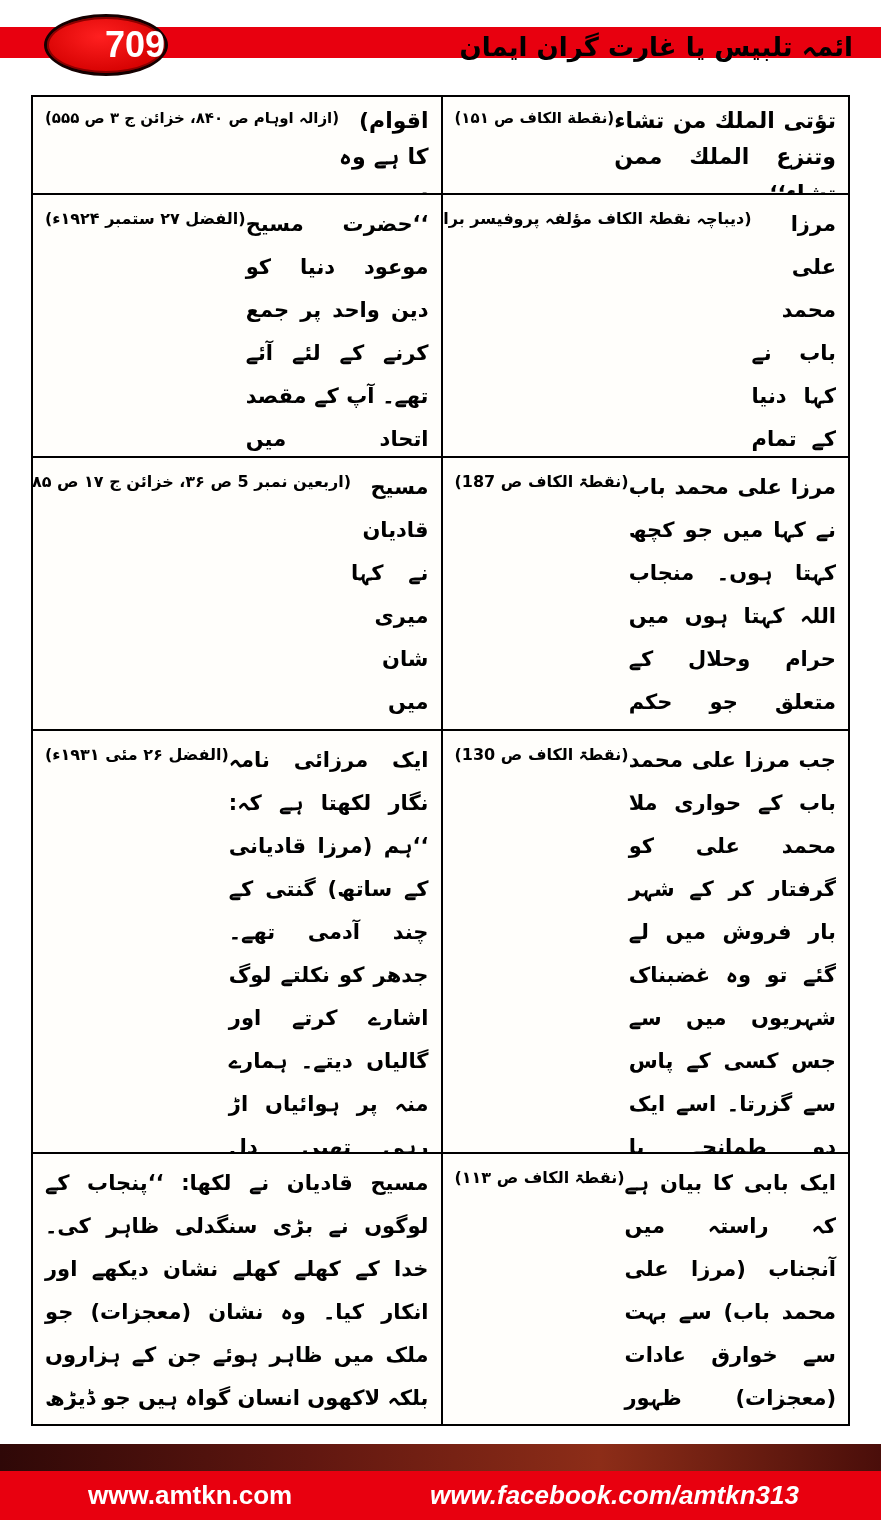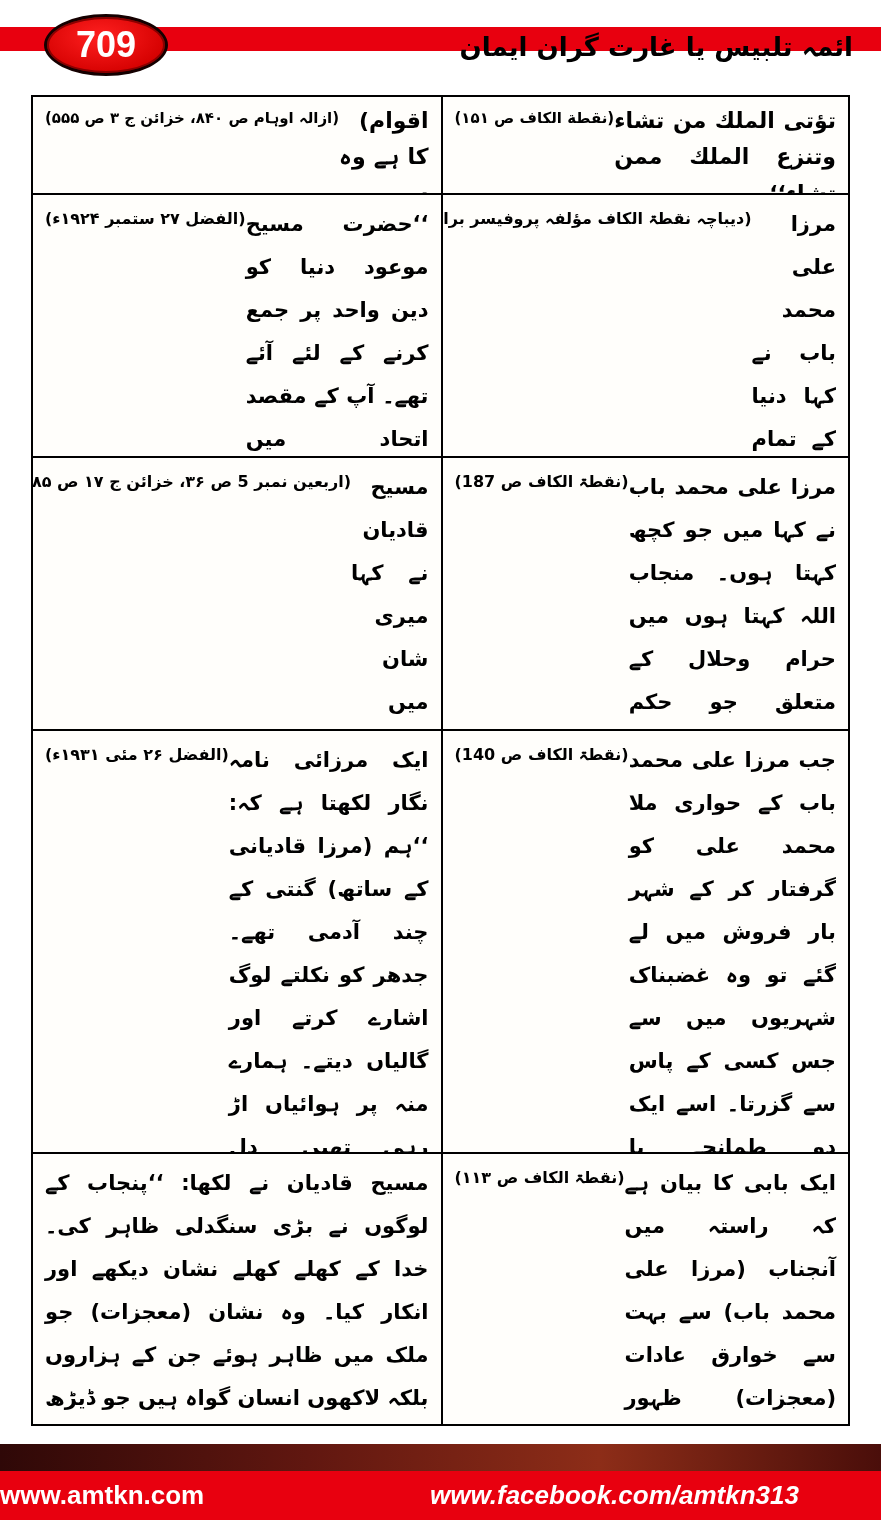--- a/index.html
+++ b/index.html
@@ -7,38 +7,38 @@
   body {
     position:relative;
     background:#ffffff;
     font-family:"DejaVu Sans", sans-serif;
     overflow:hidden;
   }
 
   
   .header-bar {
     position:absolute; top:27px; left:0;
-    width:881px; height:24px;
+    width:881px; height:31px;
     background:#e8000f;
   }
   .header-title {
     position:absolute; top:0; right:28px;
     height:41px; line-height:41px;
     direction:rtl;
     color:#000; font-weight:bold; font-size:26px;
     white-space:nowrap;
   }
   .page-badge {
     position:absolute; top:14px; left:44px;
     width:124px; height:62px;
     border-radius:50%;
     background:radial-gradient(ellipse at 45% 35%, #ff2020 0%, #d40000 75%);
     border:3px solid #150000;
     box-shadow:inset 0 0 0 2px #8a0000;
-    display:flex; align-items:center; justify-content:center;
+    display:flex; align-items:center; justify-content:flex-end;
     color:#fff; font-weight:bold; font-size:36px;
     font-family:"Liberation Sans", sans-serif;
   }
 
   
   .quote-table {
     position:absolute; top:95px; left:31px;
     width:819px;
     display:grid;
     grid-template-columns:1fr 1fr;
@@ -85,21 +85,21 @@
     background:linear-gradient(90deg, #2f0807 0%, #611710 35%, #8d2d18 68%, #4a0e0a 100%);
   }
   .footer-bar {
     position:absolute; left:0; top:1471px;
     width:881px; height:49px;
     background:#e8000f;
     display:flex; align-items:center;
     color:#fff; font-weight:bold; font-size:26px;
     font-family:"Liberation Sans", sans-serif;
   }
-  .footer-left  { }
+  .footer-left  { margin-left:88px; }
   .footer-right { margin-left:auto; margin-right:82px;font-style:italic; }
 </style>
 </head>
 <body>
 
 <div class="header-bar">
   <div class="header-title">ائمہ تلبیس یا غارت گران ایمان</div>
 </div>
 <div class="page-badge">
   <span>709</span>
@@ -129,21 +129,21 @@
     <div class="cell-body">مرزا علی محمد باب نے کہا میں جو کچھ کہتا ہوں۔ منجاب اللہ کہتا ہوں میں حرام وحلال کے متعلق جو حکم کروں۔ اسے حکم الٰہی یقین کرو اور اس سے اعراض و انکار نہ کرو۔</div>
     <div class="cell-cite">(نقطۃ الکاف ص 187)</div>
   </div>
   <div class="cell c-l">
     <div class="cell-body">مسیح قادیان نے کہا میری شان میں ہے۔ ‘‘وما ینطق عن الهوىٰ‘‘ یعنی مرزا قادیانی اپنی خواہش سے کچھ نہیں بولتا۔ بلکہ جو کچھ کہتا ہے۔ منجانب اللہ کہتا ہے۔’’</div>
     <div class="cell-cite">(اربعین نمبر 5 ص ۳۶، خزائن ج ۱۷ ص ۳۸۵)</div>
   </div>
 
   <div class="cell c-r">
     <div class="cell-body">جب مرزا علی محمد باب کے حواری ملا محمد علی کو گرفتار کر کے شہر بار فروش میں لے گئے تو وہ غضبناک شہریوں میں سے جس کسی کے پاس سے گزرتا۔ اسے ایک دو طمانچے یا گھونسے رسید کر دیتا۔ لوگوں نے اس کے کپڑے پھاڑ ڈالے۔ مدرسوں کے طلبہ آ آ کر اس کے منہ پر تھوکتے اور گالیاں دیتے تھے۔</div>
-    <div class="cell-cite">(نقطۃ الکاف ص 140)</div>
+    <div class="cell-cite">(نقطۃ الکاف ص 130)</div>
   </div>
   <div class="cell c-l">
     <div class="cell-body">ایک مرزائی نامہ نگار لکھتا ہے کہ: ‘‘ہم (مرزا قادیانی کے ساتھ) گنتی کے چند آدمی تھے۔ جدھر کو نکلتے لوگ اشارے کرتے اور گالیاں دیتے۔ ہمارے منہ پر ہوائیاں اڑ رہی تھیں۔ دل بیٹھے جاتے تھے۔ نمازوں میں چیخیں نکل نکل جاتی تھی۔ زمین درندوں کی طرح کھانے کو آتی تھی۔’’</div>
     <div class="cell-cite">(الفضل ۲۶ مئی ۱۹۳۱ء)</div>
   </div>
 
   <div class="cell c-r last">
     <div class="cell-body">ایک بابی کا بیان ہے کہ راستہ میں آنجناب (مرزا علی محمد باب) سے بہت سے خوارق عادات (معجزات) ظہور میں آئے اور خدا کی قسم ہم نے تو خوارق عادات کے سوا کچھ دیکھا ہی نہیں۔</div>
     <div class="cell-cite">(نقطۃ الکاف ص ۱۱۳)</div>
   </div>

